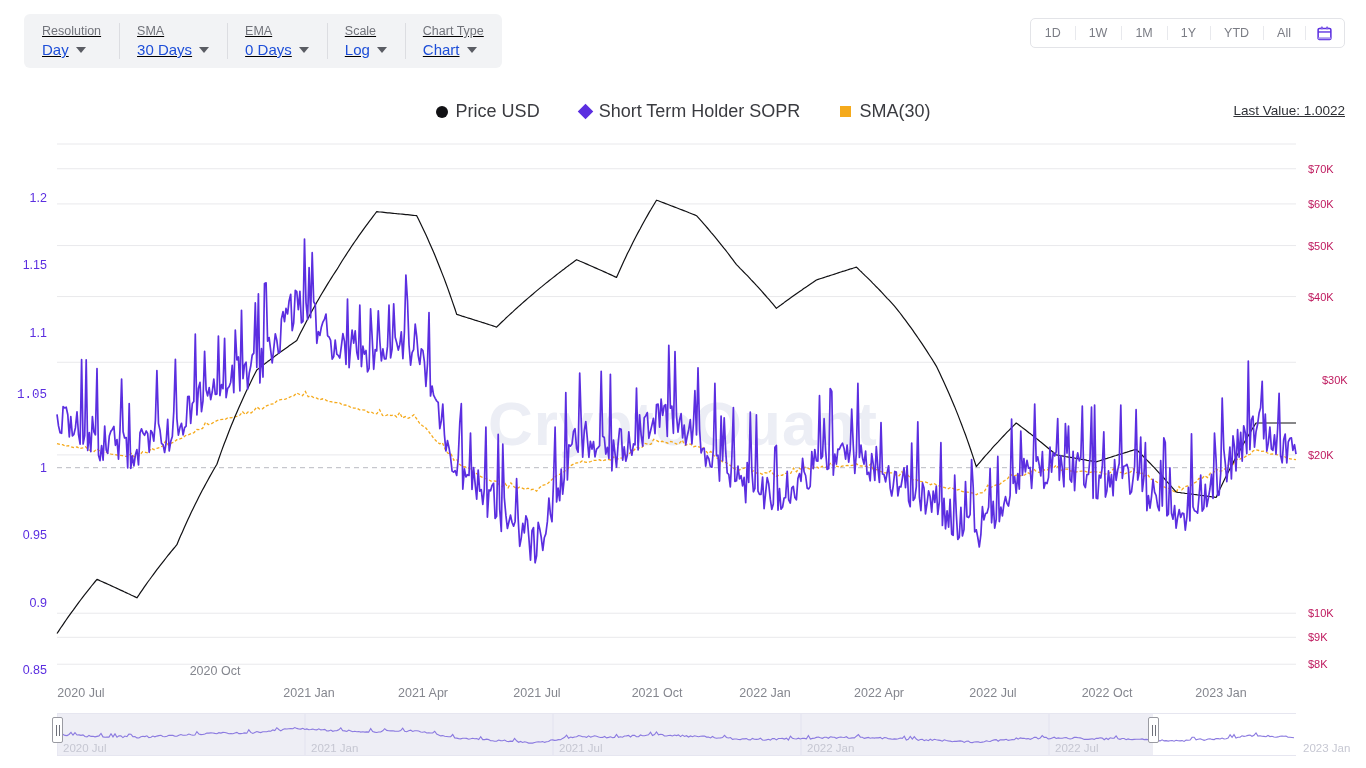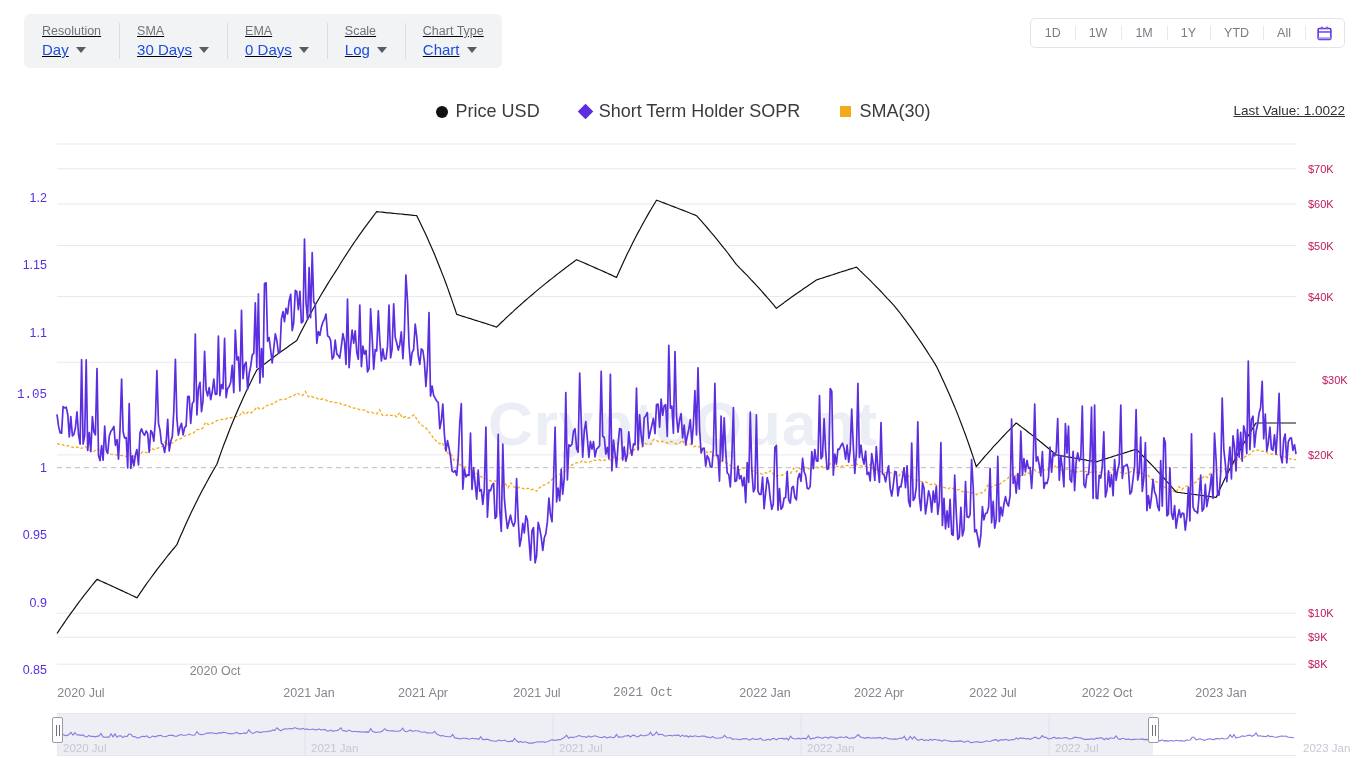--- a/index.html
+++ b/index.html
@@ -242,21 +242,21 @@
         <div class="axis-right-label" style="top: 483.242px; left: 1308px;">$10K</div>
         <div class="axis-right-label" style="top: 507.31px; left: 1308px;">$9K</div>
         <div class="axis-right-label" style="top: 534.216px; left: 1308px;">$8K</div>
       </div>
     <div id="axis-x">
         <div class="axis-x-label" style="left: 81px; top: 556px;">2020 Jul</div>
         <div class="axis-x-label" style="left: 195px; top: 534px; margin-left: 20px;">2020 Oct</div>
         <div class="axis-x-label" style="left: 309px; top: 556px;">2021 Jan</div>
         <div class="axis-x-label" style="left: 423px; top: 556px;">2021 Apr</div>
         <div class="axis-x-label" style="left: 537px; top: 556px;">2021 Jul</div>
-        <div class="axis-x-label" style="left: 643px; top: 556px; font-family: Liberation Mono, monospace;">2021 Oct</div>
+        <div class="axis-x-label" style="left: 657px; top: 556px;">2021 Oct</div>
         <div class="axis-x-label" style="left: 765px; top: 556px;">2022 Jan</div>
         <div class="axis-x-label" style="left: 879px; top: 556px;">2022 Apr</div>
         <div class="axis-x-label" style="left: 993px; top: 556px;">2022 Jul</div>
         <div class="axis-x-label" style="left: 1107px; top: 556px;">2022 Oct</div>
         <div class="axis-x-label" style="left: 1221px; top: 556px;">2023 Jan</div>
       </div>
   </div>
 
   <div class="navigator">
     <svg id="nav-svg" width="1239" height="43" style="position:absolute;left:0;top:0;">

